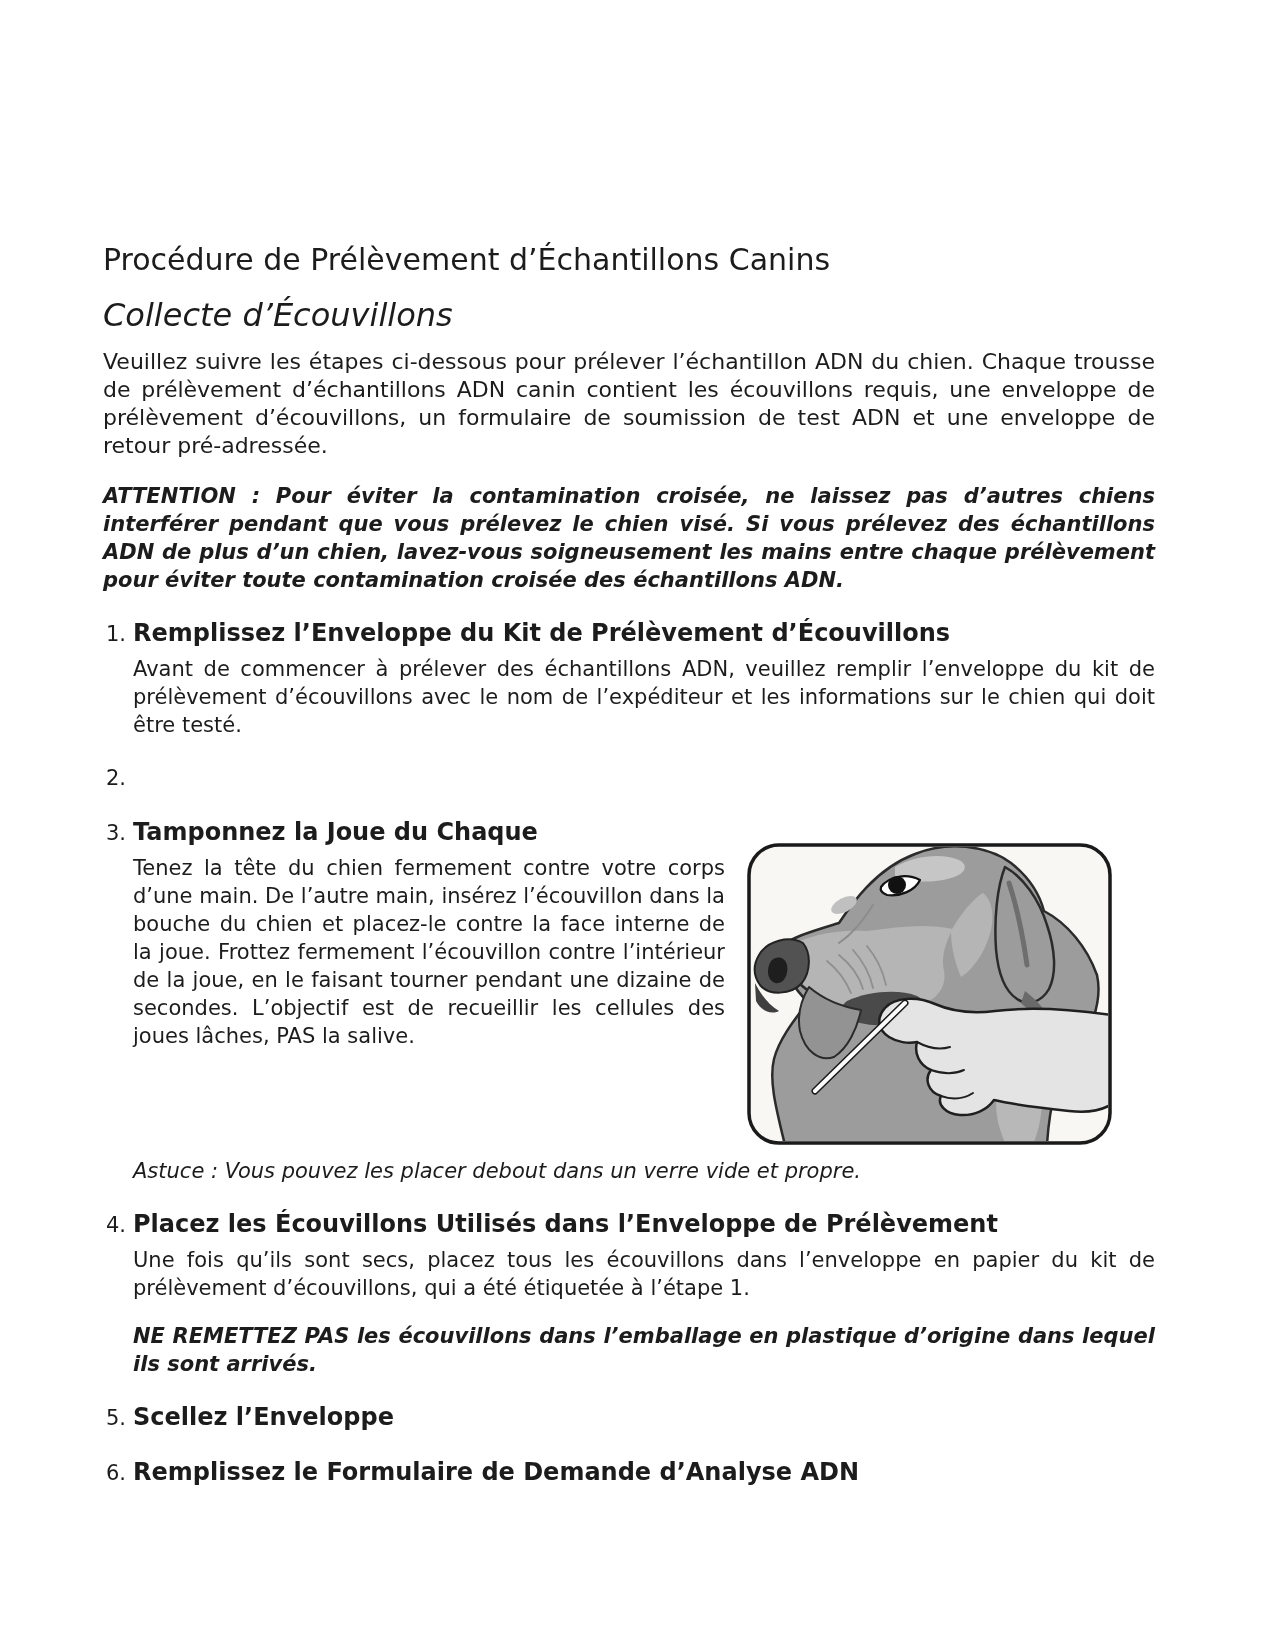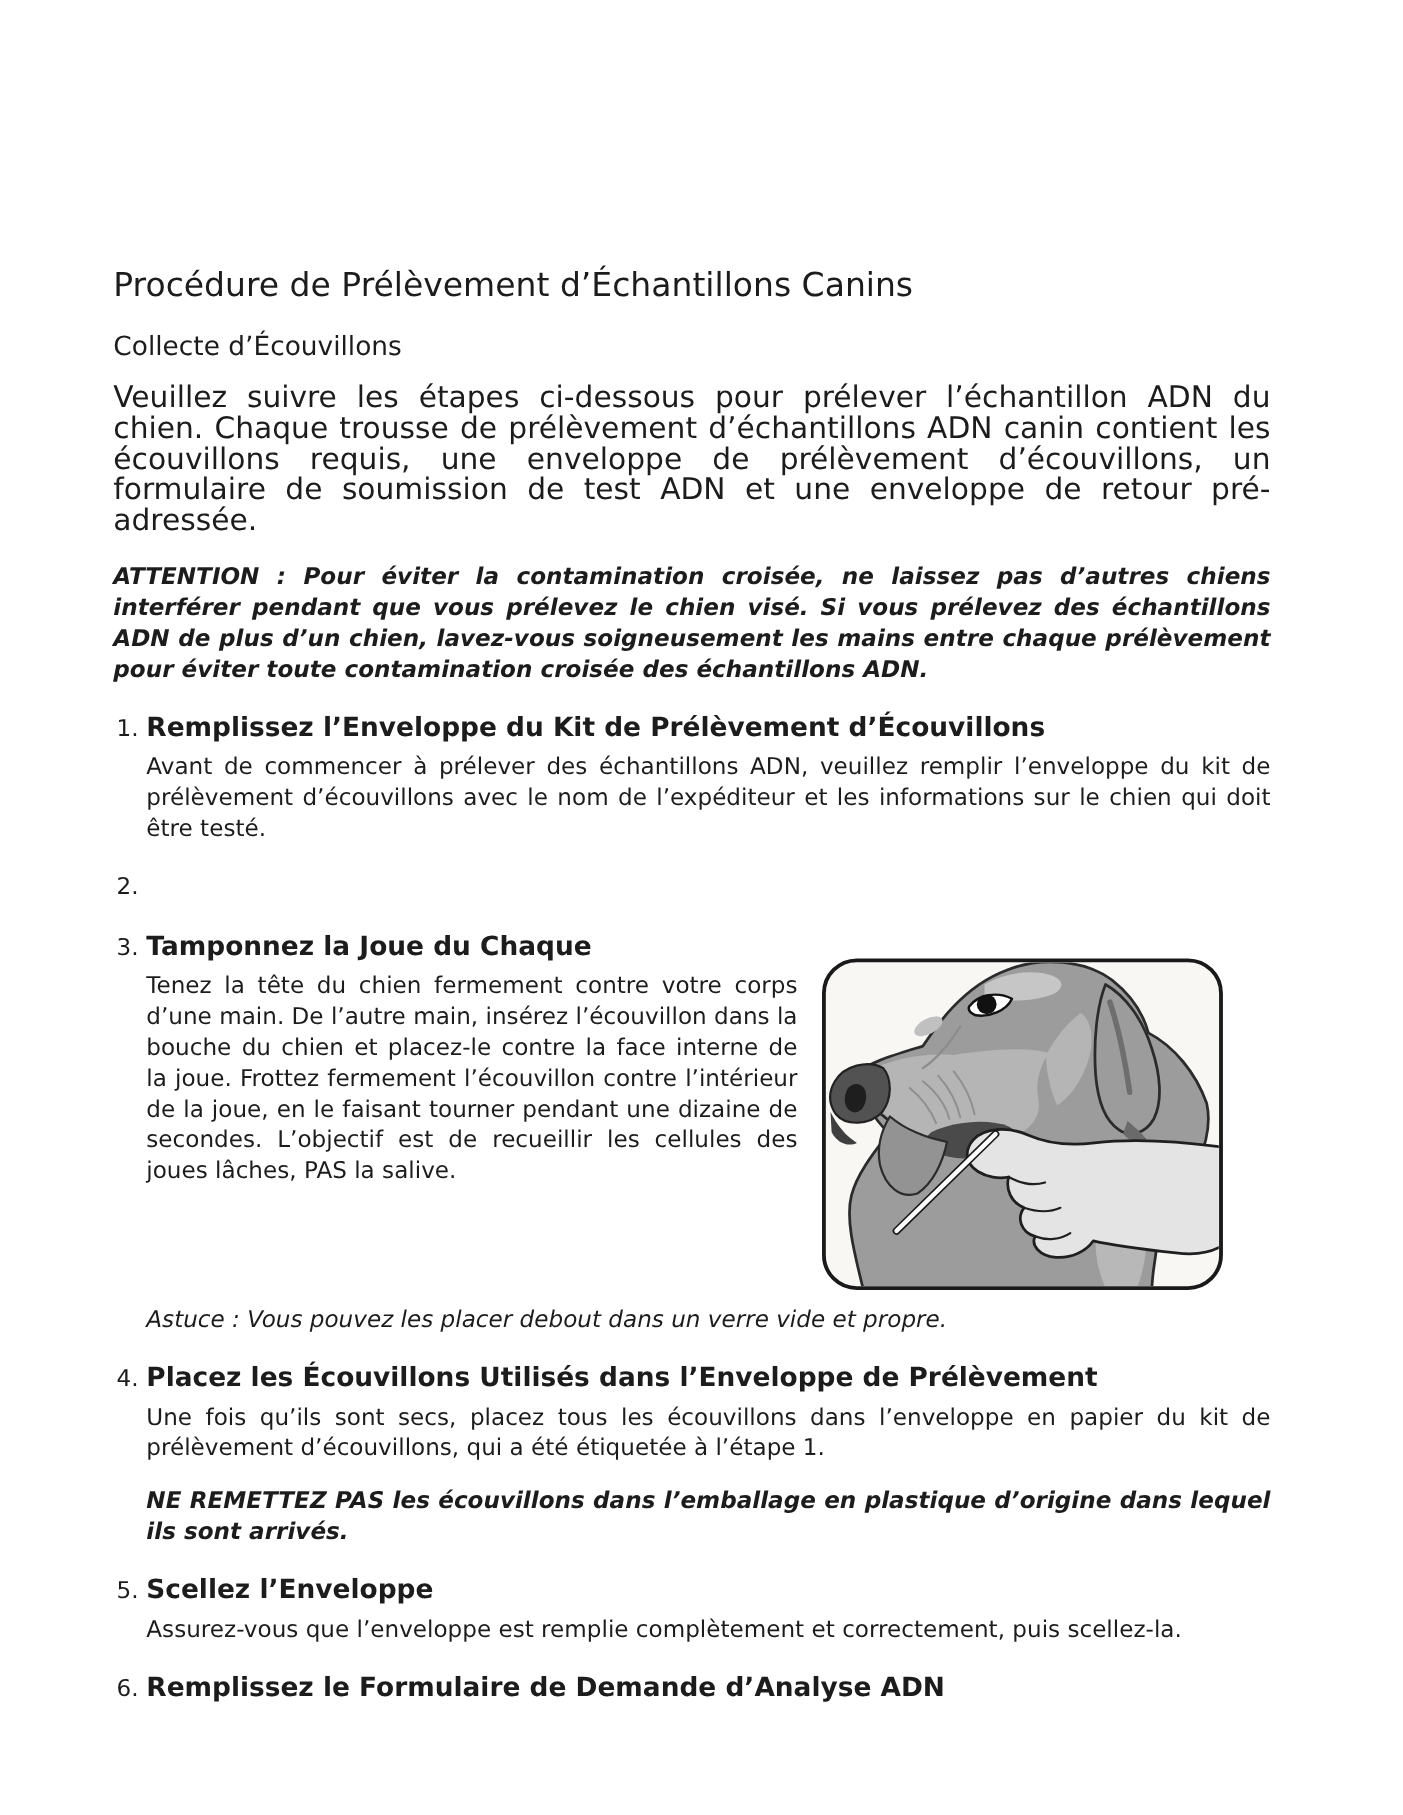--- a/index.html
+++ b/index.html
@@ -6,24 +6,24 @@
   body {
     width: 1275px; height: 1650px;
     background: #ffffff;
     color: #1c1c1c;
     font-family: "DejaVu Sans", "Liberation Sans", sans-serif;
     overflow: hidden;
   }
   .page { padding: 242px 120px 0 103px; }
 
   .title { font-size: 30px; font-weight: 400; line-height: 36px; margin: 0; }
-  .subtitle { font-size: 24px; line-height: 30px; margin: 22px 0 0; }
+  .subtitle { font-size: 32px; font-style: italic; line-height: 30px; margin: 22px 0 0; }
 
   .intro {
-    font-size: 27px; line-height: 28px;
+    font-size: 22px; line-height: 28px;
     text-align: justify; margin: 18px 0 12px;
   }
   .warning {
     font-size: 21px; line-height: 28px;
     font-weight: bold; font-style: italic;
     text-align: justify; margin: 22px 0 0;
   }
 
   .steps { list-style: none; margin: 12px 0 0; padding: 0; }
   .step { margin-top: 24px; }
@@ -189,21 +189,20 @@
       </div>
       <p class="step-body">Une fois qu’ils sont secs, placez tous les écouvillons dans l’enveloppe en papier du kit de prélèvement d’écouvillons, qui a été étiquetée à l’étape 1.</p>
       <p class="step-body step-note">NE REMETTEZ PAS les écouvillons dans l’emballage en plastique d’origine dans lequel ils sont arrivés.</p>
     </li>
 
     <li class="step">
       <div class="step-head">
         <span class="step-num">5.</span>
         <span class="step-title">Scellez l’Enveloppe</span>
       </div>
-      <p class="step-body">Assurez-vous que l’enveloppe est remplie complètement et correctement, puis scellez-la.</p>
     </li>
 
     <li class="step">
       <div class="step-head">
         <span class="step-num">6.</span>
         <span class="step-title">Remplissez le Formulaire de Demande d’Analyse ADN</span>
       </div>
 
     </li>
 

